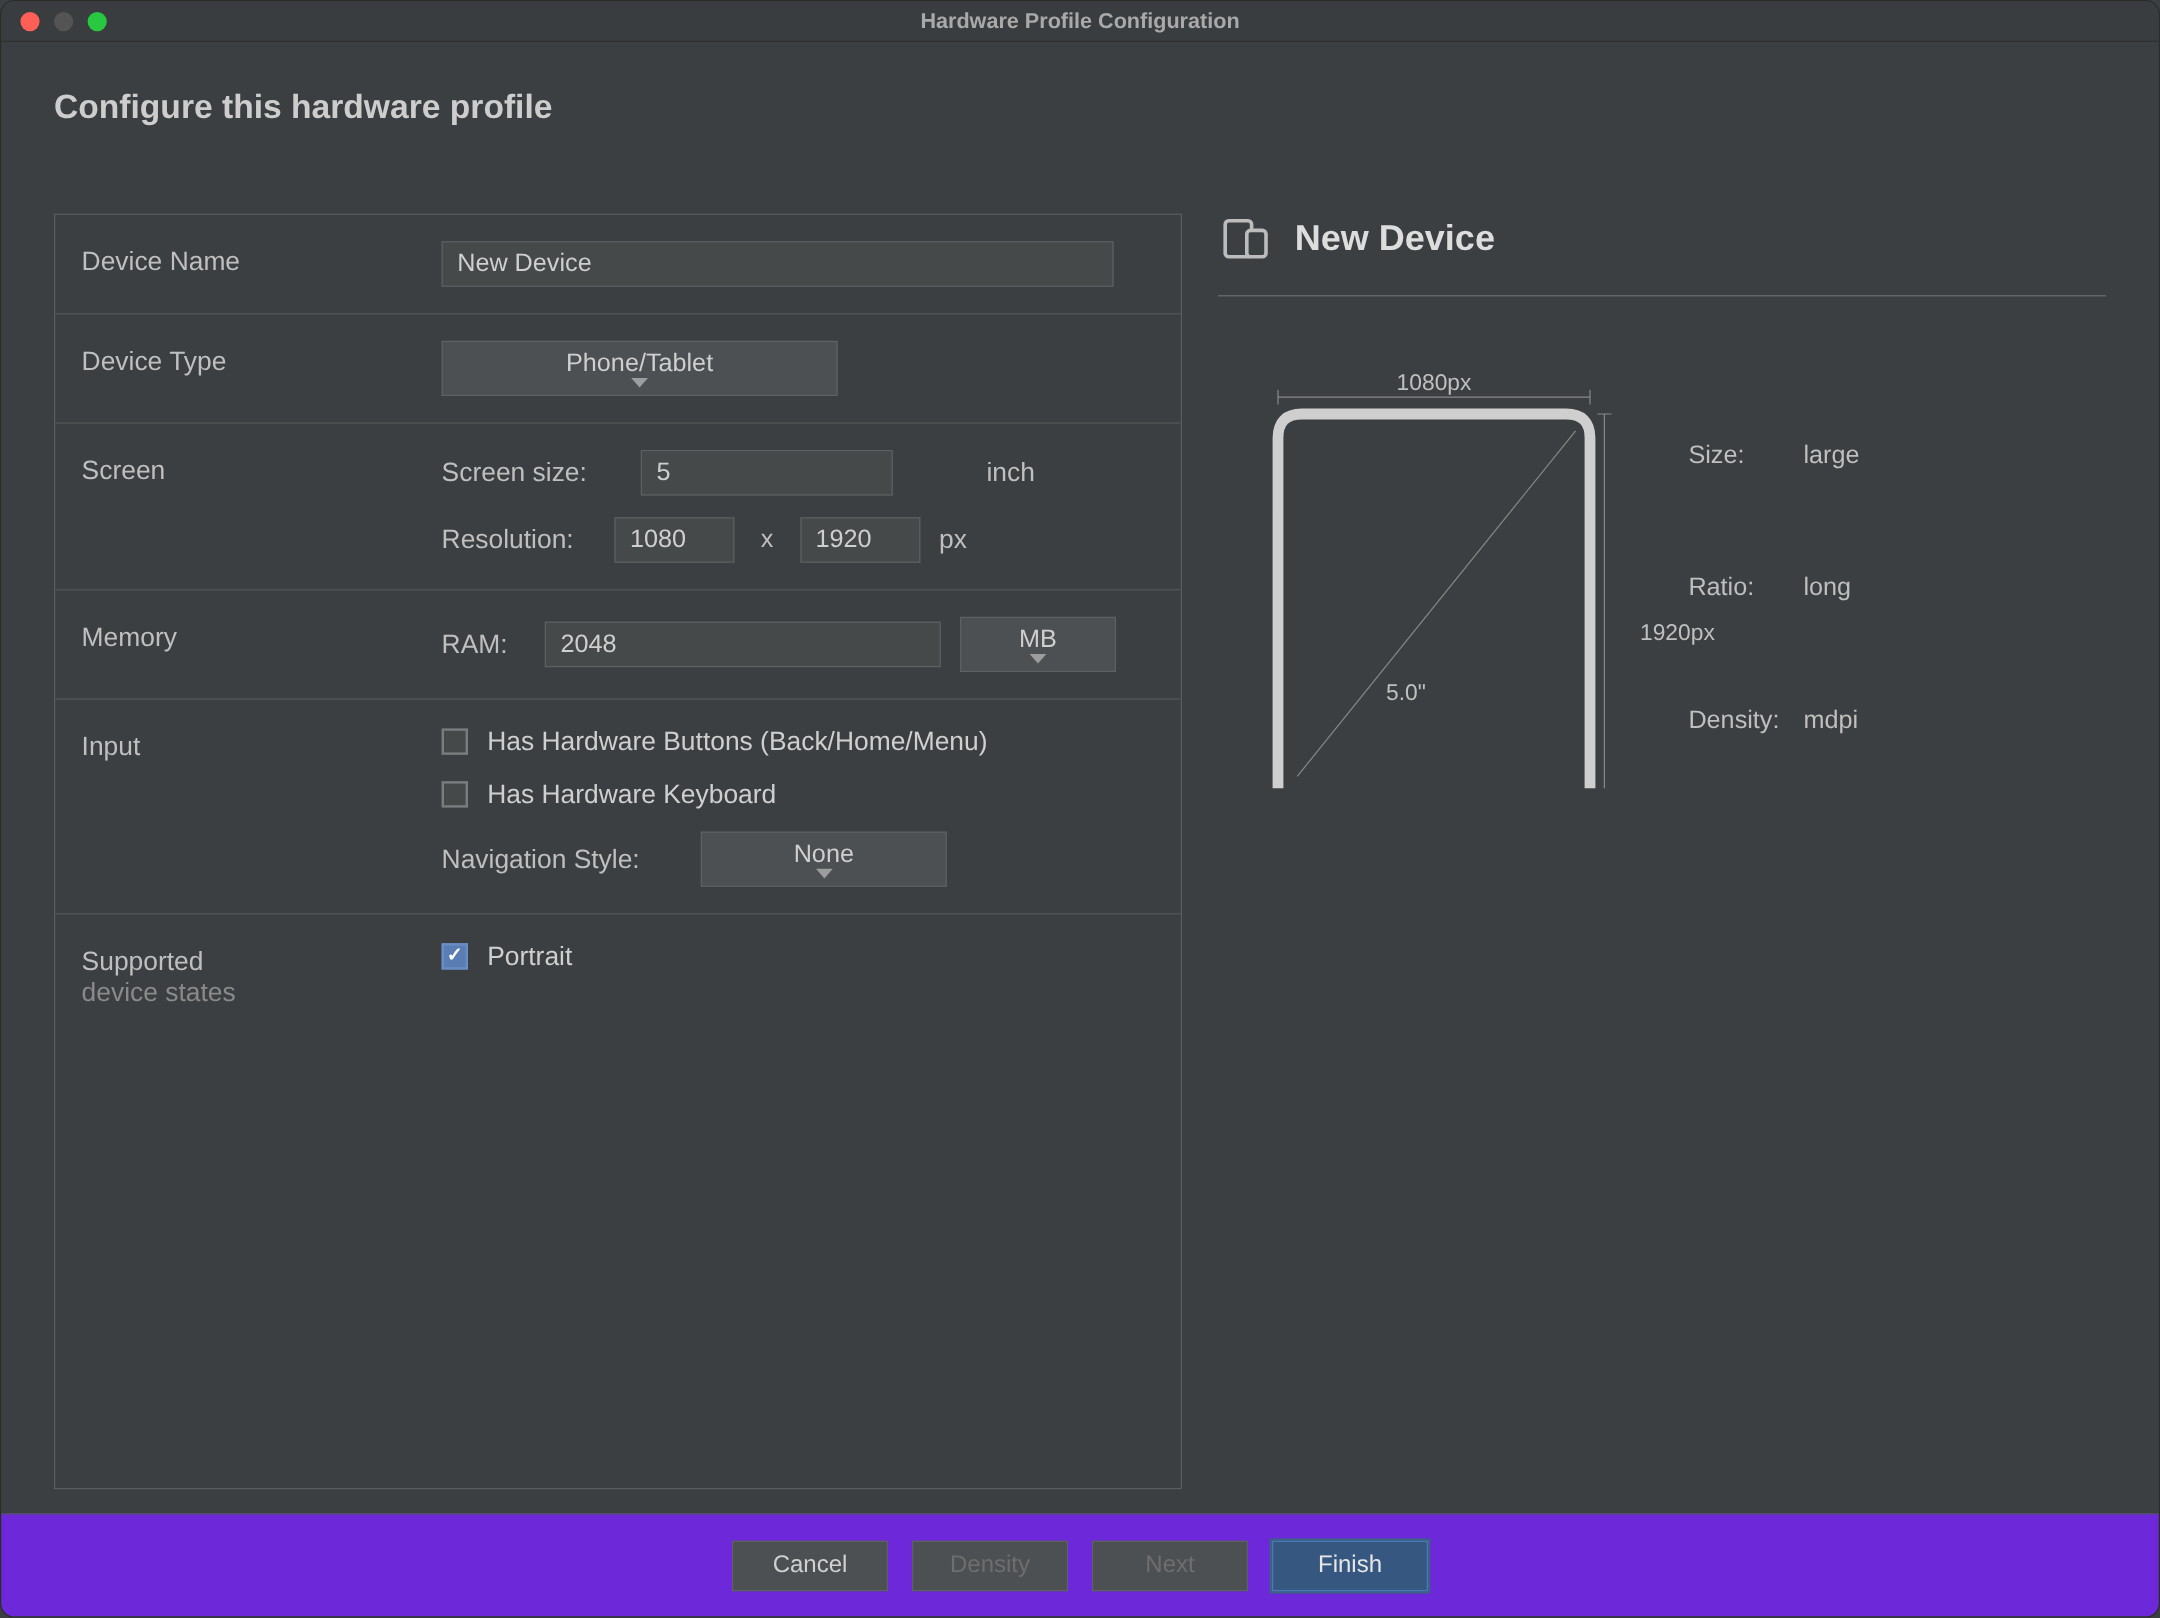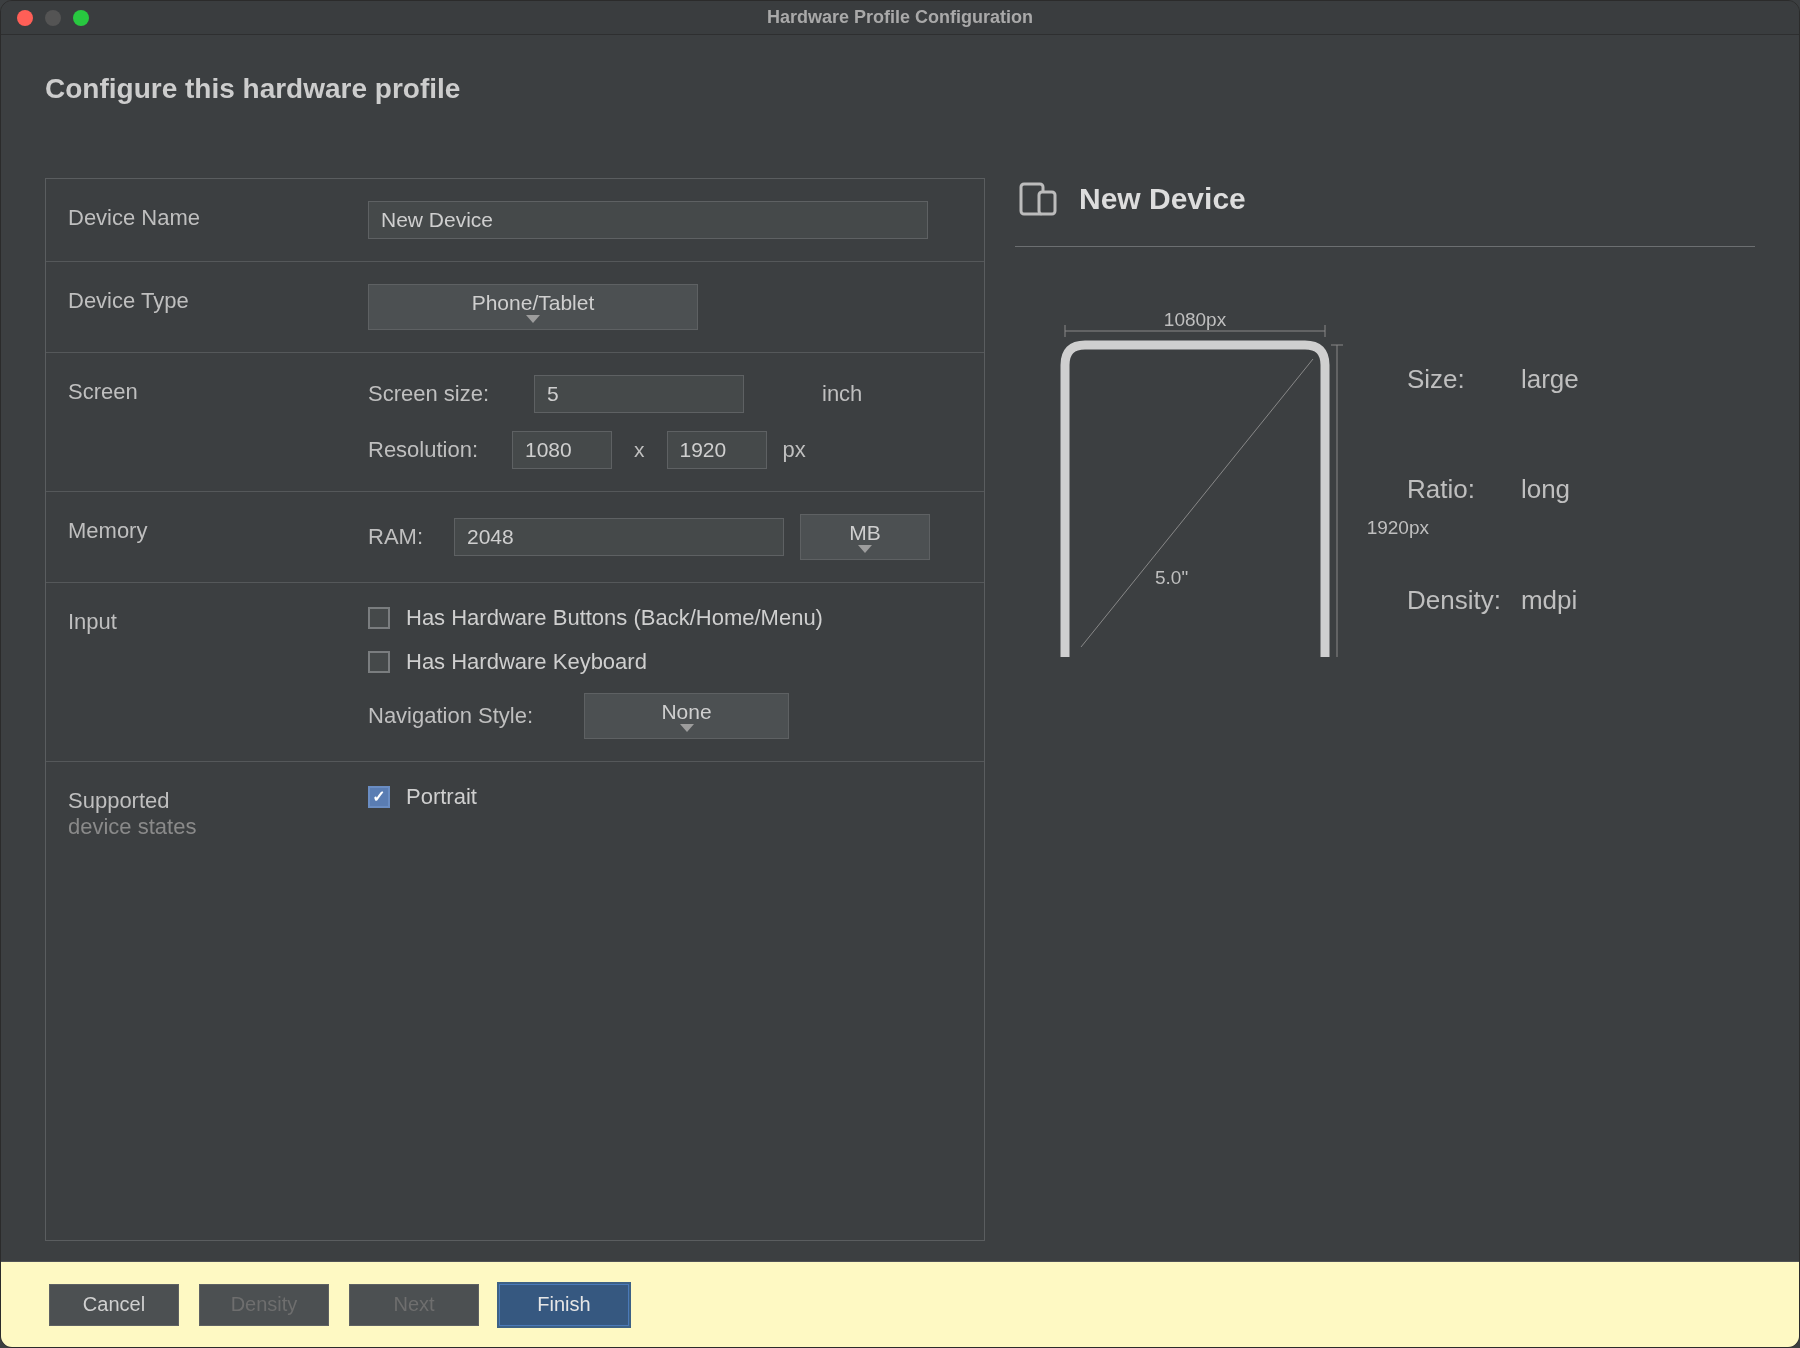--- a/index.html
+++ b/index.html
@@ -170,31 +170,31 @@
   }
   .dim-h {
     position:absolute; right:-84px; top:62%; transform:translateY(-50%);
     color:#bfbfbf; font-size:19px;
   }
   .diag-label {
     position:absolute; left:110px; top:250px;
     color:#bfbfbf; font-size:19px;
   }
   .spec-table {
-    color:#bfbfbf; font-size:26px; line-height:1.5;
+    color:#bfbfbf; font-size:21px; line-height:1.5;
     padding-top: 6px;
   }
   .spec-table td:first-child { padding-right: 18px; }
 
   
   .footer {
     height: 86px;
-    background:#fef9c3;
+    background:#6d28d9;
     border-top:1px solid #515355;
-    display:flex; align-items:center; justify-content:flex-start;
+    display:flex; align-items:center; justify-content:center;
     gap:20px; padding:0 48px;
   }
   .btn {
     min-width:130px;
     height:42px;
     border:1px solid #5e6163;
     background:#4c5052;
     color:#d0d0d0;
     font-size:20px;
     display:flex; align-items:center; justify-content:center;

